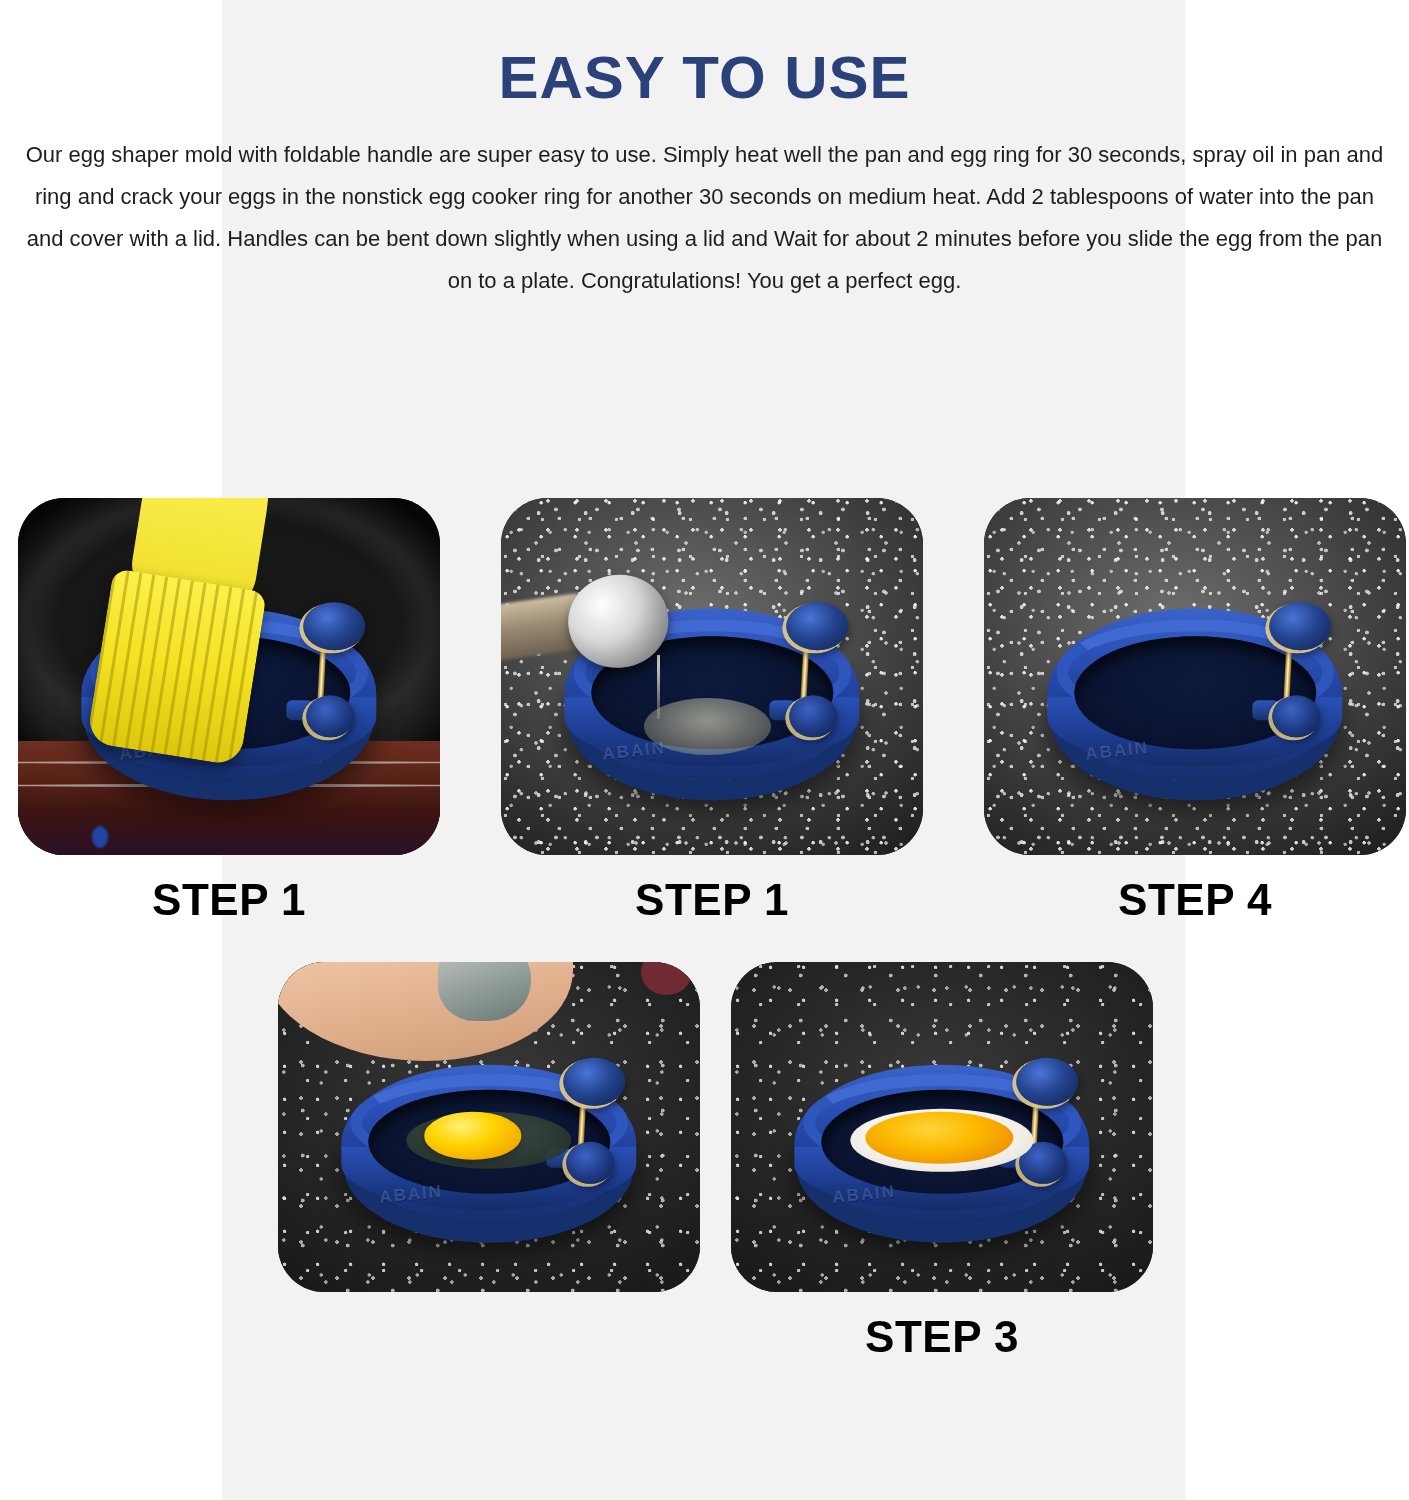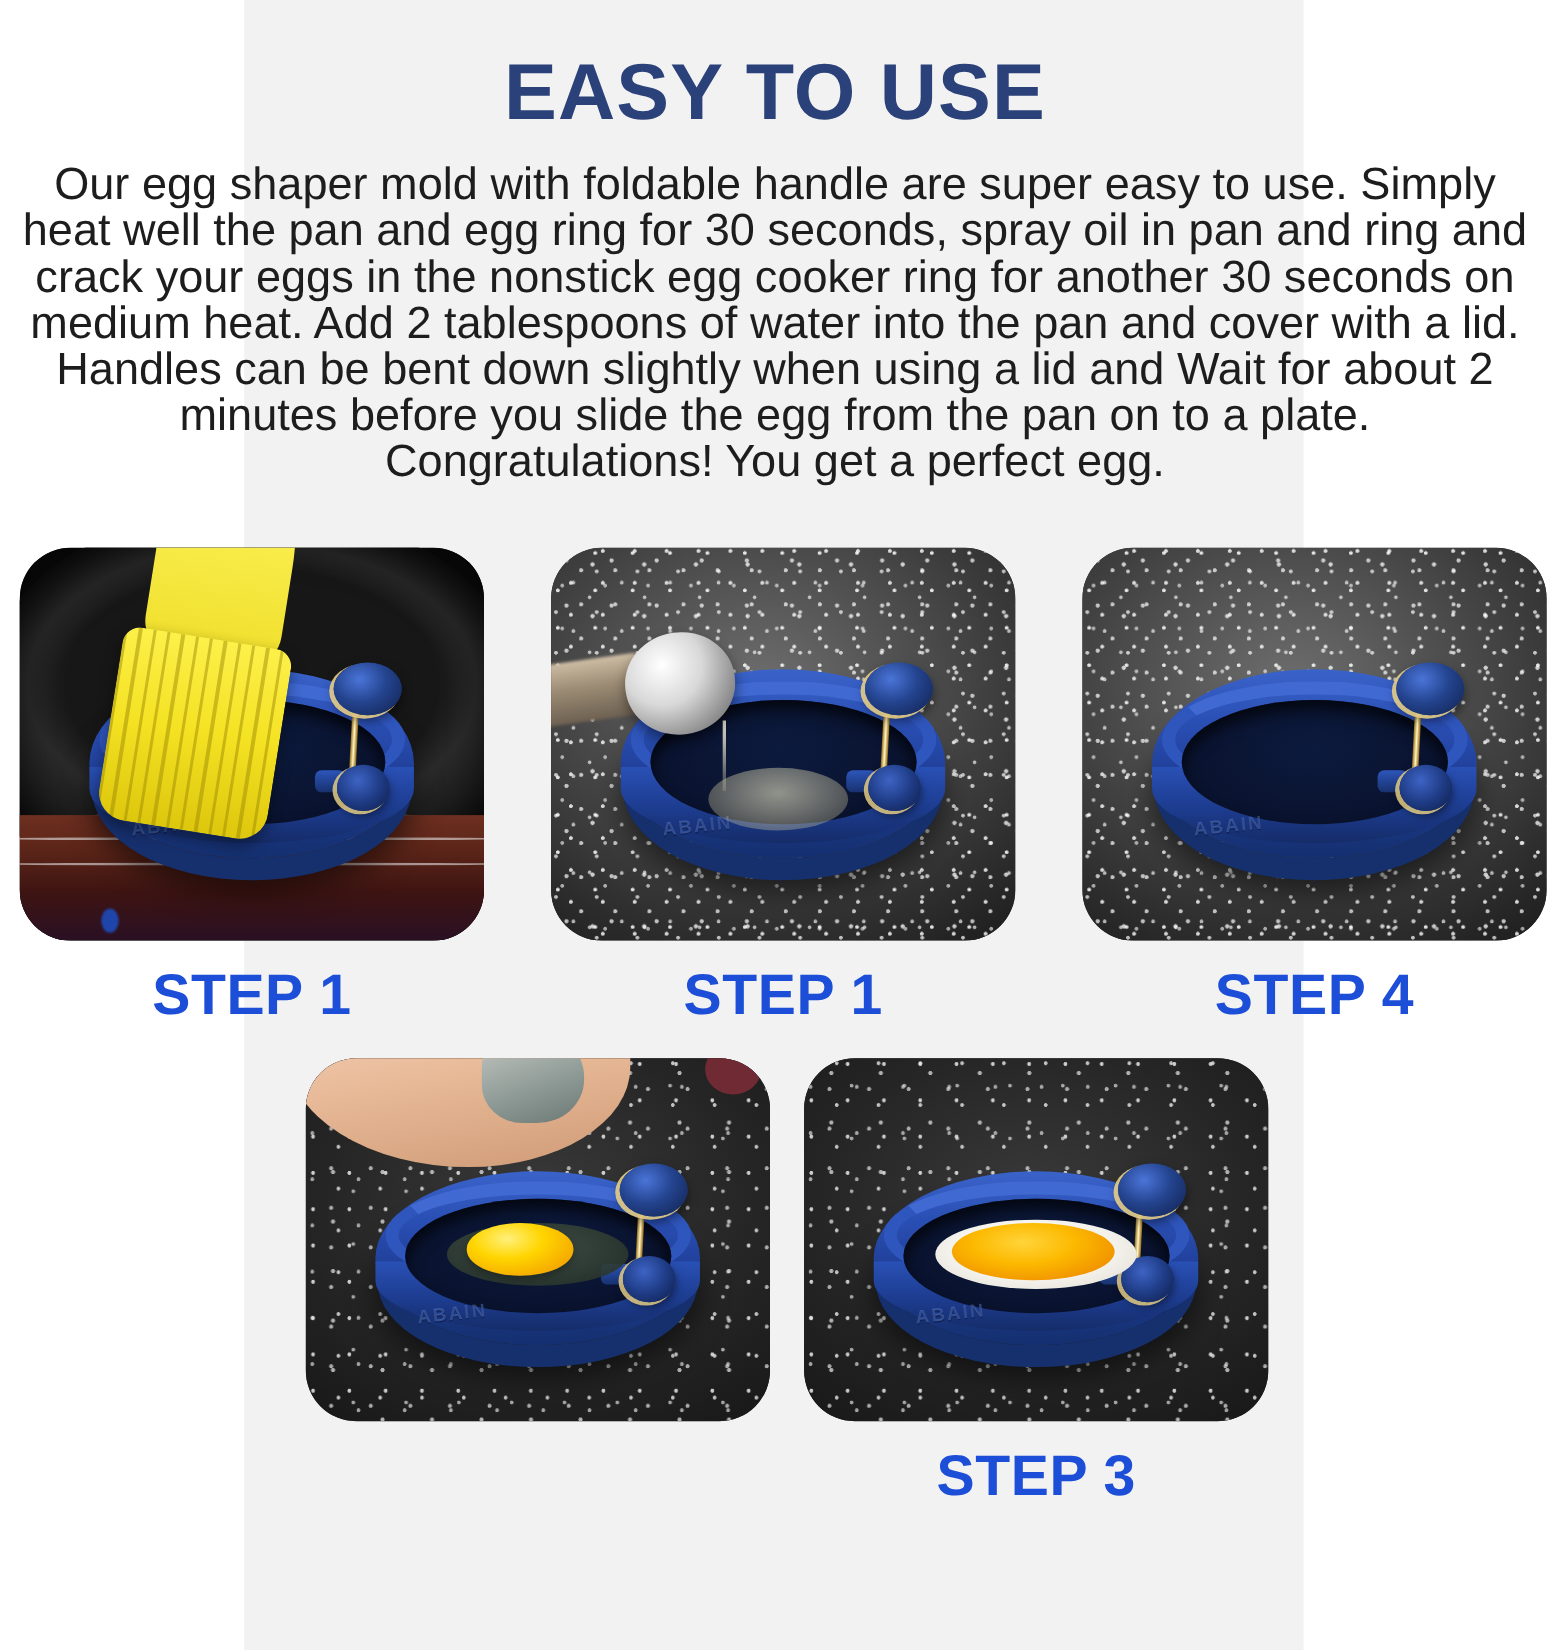--- a/index.html
+++ b/index.html
@@ -26,33 +26,33 @@
     background:#f2f2f2;
     z-index:0;
   }
 
   #content { position:relative; z-index:1; }
 
   
   #headline {
     text-align:center;
     color:#2b4179;
-    font-size:72px;
+    font-size:60px;
     font-weight:bold;
     letter-spacing:1px;
     line-height:1;
     padding-top:48px;
   }
 
   #intro {
     margin:26px auto 0 auto;
     width:1390px;
     text-align:center;
     color:#1d1d1d;
-    font-size:41px;
+    font-size:22px;
     line-height:42px;
     font-weight:400;
     padding:0 8px;
   }
 
   
   .step-row {
     position:absolute;
     left:0; width:1409px;
   }
@@ -76,22 +76,22 @@
     position:relative;
     width:422px; height:357px;
     border-radius:46px;
     overflow:hidden;
     background:#1a1a1a;
   }
   .step-card.row2 .photo { height:330px; }
 
   .step-label {
     text-align:center;
-    color:#1d4ed8;
-    font-size:52px;
+    color:#000000;
+    font-size:44px;
     font-weight:bold;
     letter-spacing:0.5px;
     margin-top:20px;
   }
 
   
   .scene { position:absolute; inset:0; }
 
   
   .surf-pan-black {

